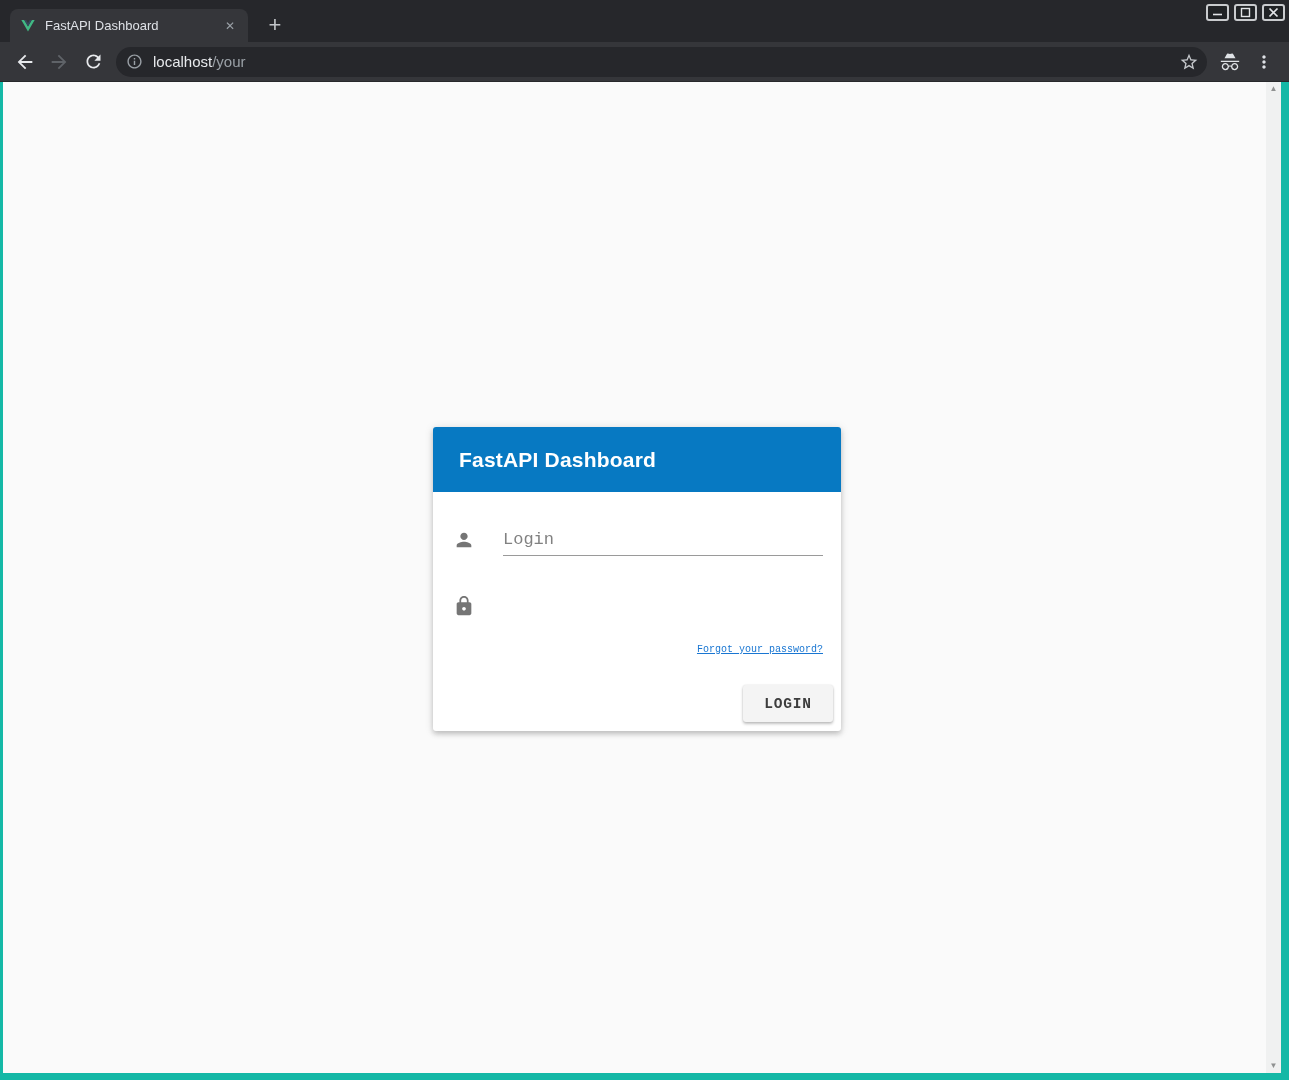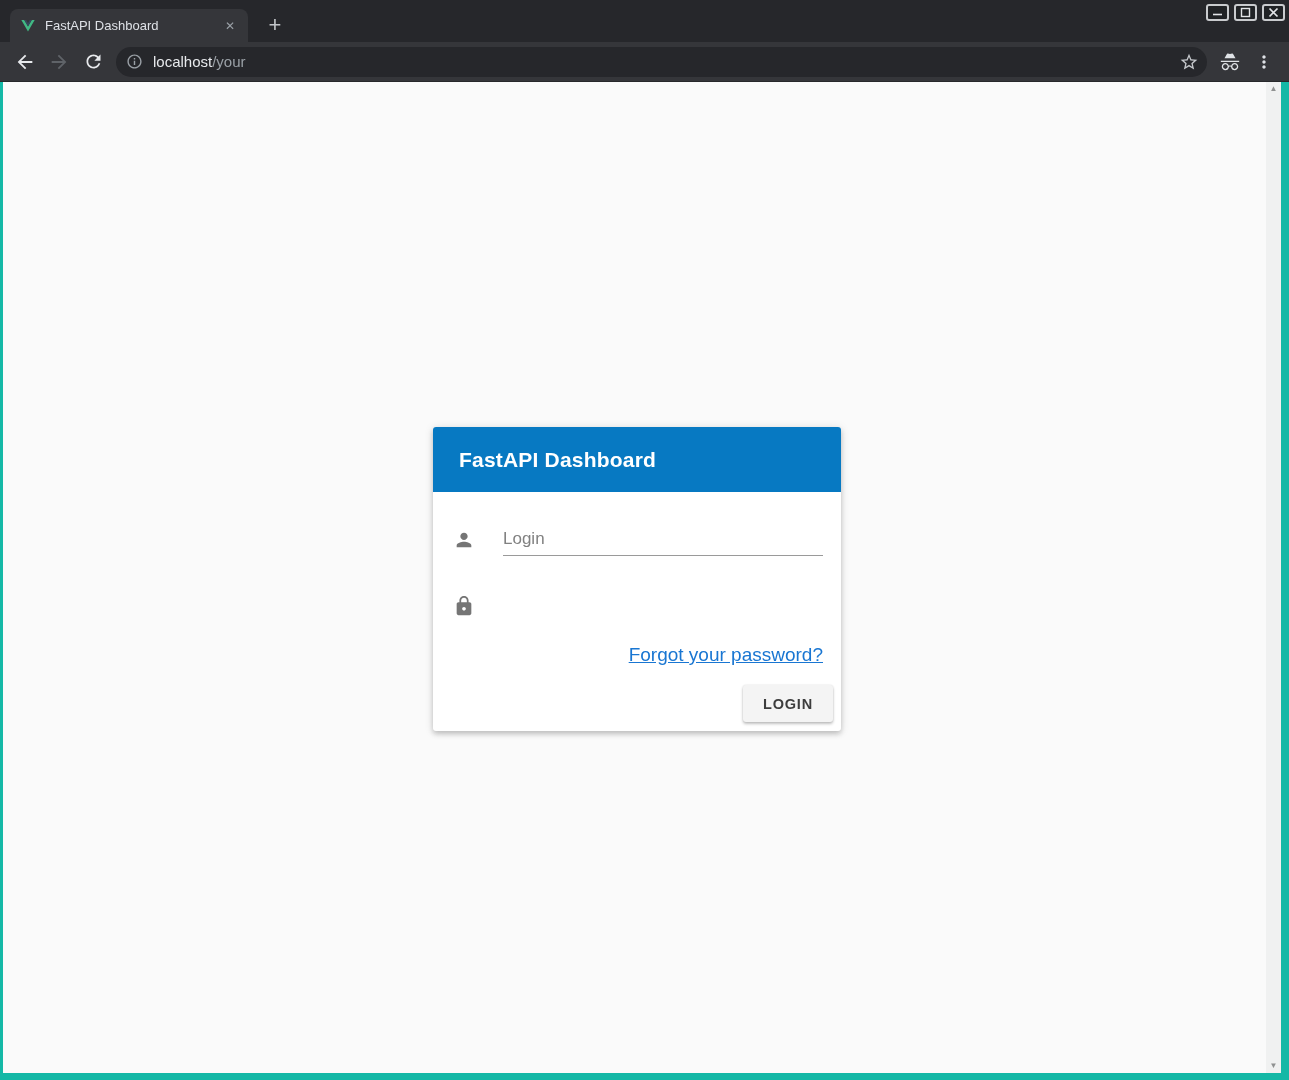--- a/index.html
+++ b/index.html
@@ -34,30 +34,30 @@
   .scrollbar{position:absolute;top:0;right:0;bottom:0;width:15px;background:#f0f1f1;
              display:flex;flex-direction:column;justify-content:space-between;align-items:center;padding:3px 0;box-sizing:border-box;}
   .sb-arrow{color:#8f9191;font-size:8px;line-height:8px;}
 
   
   .card{position:absolute;left:430px;top:345px;width:408px;height:304px;background:#ffffff;border-radius:3px;
         box-shadow:0 3px 5px rgba(0,0,0,0.18),0 1px 10px rgba(0,0,0,0.12);}
   .card-header{height:65px;background:var(--card-header);border-radius:3px 3px 0 0;
                display:flex;align-items:center;padding-left:26px;}
   .card-title{color:#ffffff;font-size:21px;font-weight:700;letter-spacing:0.2px;}
-  .card-body{position:relative;height:239px;}
+  .card-body{position:relative;height:239px;font-family:Liberation Mono, monospace;}
   .field-row{position:absolute;left:20px;right:18px;height:33px;display:flex;align-items:center;}
   .row-login{top:31px;}
   .row-password{top:97px;}
   .field-icon{width:22px;height:22px;flex:none;}
   .field{flex:1;margin-left:28px;height:100%;border-bottom:1px solid #9a9a9a;display:flex;align-items:flex-end;box-sizing:border-box;}
   .field input{border:0;outline:0;background:transparent;width:100%;font-size:17px;color:#333;
                font-family:inherit;padding:0 0 6px 0;}
   .field input::placeholder{color:#818181;opacity:1;}
-  .forgot{position:absolute;top:152px;right:18px;font-size:19px;color:var(--link);text-decoration:underline;cursor:pointer;}
+  .forgot{position:absolute;top:152px;right:18px;font-size:10px;color:var(--link);text-decoration:underline;cursor:pointer;}
   .login-btn{position:absolute;top:193px;right:8px;width:90px;height:37px;background:#f4f4f4;border:0;border-radius:3px;
              box-shadow:0 2px 3px rgba(0,0,0,0.24),0 0 2px rgba(0,0,0,0.12);
              font-size:14.5px;font-weight:700;color:#3d3d3d;letter-spacing:0.8px;font-family:inherit;cursor:pointer;}
 </style>
 </head>
 <body>
 
 <div class="window">
 
   <div class="titlebar">

